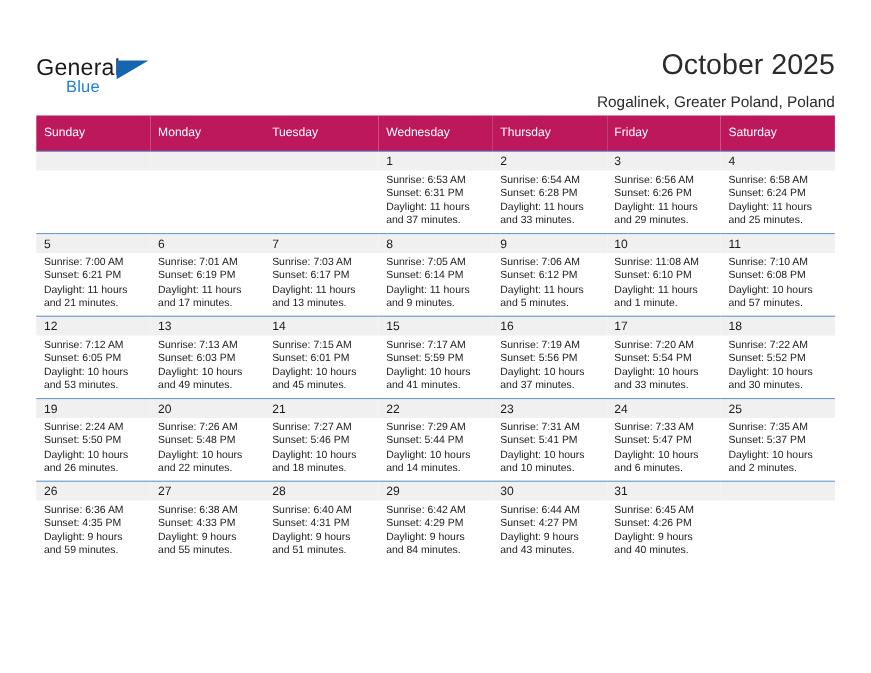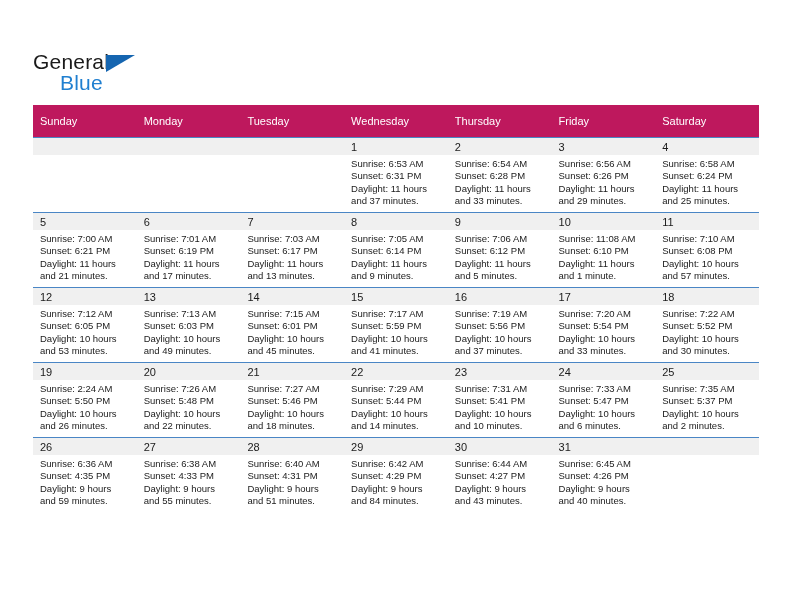--- a/index.html
+++ b/index.html
@@ -51,21 +51,21 @@
     top: 5px;
     width: 0;
     height: 0;
     border-left: 29px solid #1565b0;
     border-bottom: 17px solid transparent;
   }
   .brand-line2 {
     position: absolute;
     left: 27px;
     top: 21px;
-    font-size: 21px;
+    font-size: 15px;
     color: #1f7fd0;
     letter-spacing: 0.2px;
   }
 
   .title-block {
     position: absolute;
     right: 0;
     top: 0;
     text-align: right;
   }
@@ -146,20 +146,24 @@
 <div class="page">
 
   <div class="header">
 
     <div class="brand">
       <span class="brand-line1">General</span>
       <span class="brand-triangle"></span>
       <span class="brand-line2">Blue</span>
     </div>
 
+    <div class="title-block">
+      <div class="cal-title">October 2025</div>
+      <div class="cal-subtitle">Rogalinek, Greater Poland, Poland</div>
+    </div>
 
   </div>
 
   <table class="calendar">
     <thead>
       <tr>
         <th>Sunday</th>
         <th>Monday</th>
         <th>Tuesday</th>
         <th>Wednesday</th>

